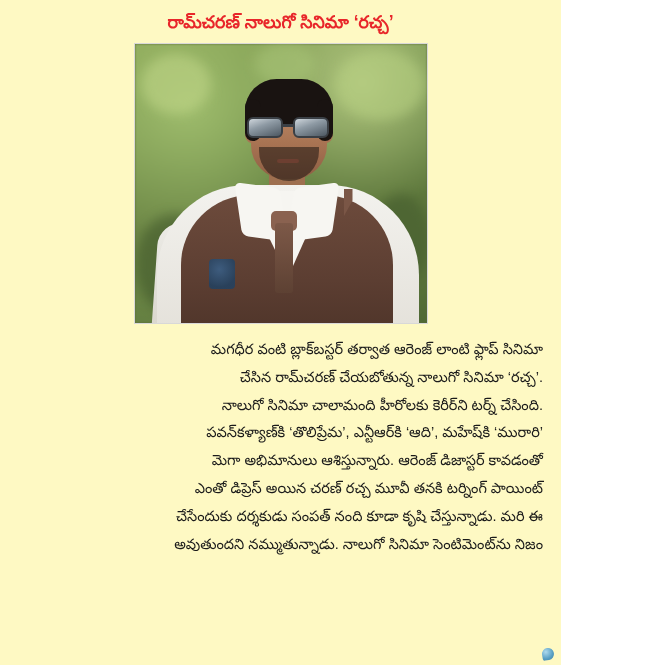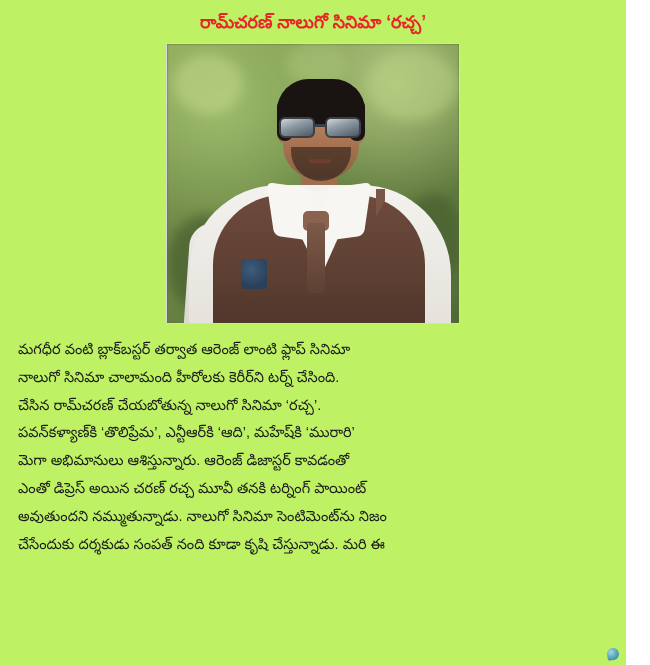--- a/index.html
+++ b/index.html
@@ -8,23 +8,23 @@
   }
   body {
     width: 650px;
     height: 665px;
     background: #ffffff;
     font-family: "Liberation Sans", sans-serif;
     overflow: hidden;
   }
   .page {
     position: relative;
-    width: 626px;
+    width: 561px;
     height: 665px;
-    background: #bef264;
+    background: #fef9c3;
     box-sizing: border-box;
   }
   .headline {
     text-align: center;
     color: #e8262a;
     font-family: "Liberation Sans", sans-serif;
     font-size: 17.5px;
     font-weight: bold;
     letter-spacing: 0px;
     padding-top: 12px;
@@ -210,21 +210,21 @@
     position: absolute;
     top: 150px;
     width: 50px; height: 112px;
     background: linear-gradient(180deg, #ecebe6 0%, #d9d6cd 100%);
   }
   .arm-l { left: 20px; border-radius: 24px 10px 0 0; transform: rotate(4deg); }
   .arm-r { left: 224px; border-radius: 10px 24px 0 0; transform: rotate(-4deg); }
 
   .body-text {
     margin: 12px 18px 0 18px;
-    text-align: left;
+    text-align: right;
     color: #1a1a1a;
     font-family: "Liberation Sans", sans-serif;
     font-size: 14.5px;
     line-height: 1.92;
     letter-spacing: 0px;
   }
   .corner-logo {
     position: absolute;
     right: 5px;
     bottom: 4px;
@@ -280,25 +280,25 @@
       <div class="glasses">
         <div class="lens left"></div>
         <div class="bridge"></div>
         <div class="lens right"></div>
       </div>
     </div>
   </div>
 
   <div class="body-text">
     <div>మగధీర వంటి బ్లాక్‌బస్టర్ తర్వాత ఆరెంజ్ లాంటి ఫ్లాప్ సినిమా</div>
+    <div>చేసిన రామ్‌చరణ్ చేయబోతున్న నాలుగో సినిమా ‘రచ్చ’.</div>
     <div>నాలుగో సినిమా చాలామంది హీరోలకు కెరీర్‌ని టర్న్ చేసింది.</div>
-    <div>చేసిన రామ్‌చరణ్ చేయబోతున్న నాలుగో సినిమా ‘రచ్చ’.</div>
     <div>పవన్‌కళ్యాణ్‌కి ‘తొలిప్రేమ’, ఎన్టీఆర్‌కి ‘ఆది’, మహేష్‌కి ‘మురారి’</div>
     <div>మెగా అభిమానులు ఆశిస్తున్నారు. ఆరెంజ్ డిజాస్టర్ కావడంతో</div>
     <div>ఎంతో డిప్రెస్ అయిన చరణ్ రచ్చ మూవీ తనకి టర్నింగ్ పాయింట్</div>
+    <div>చేసేందుకు దర్శకుడు సంపత్ నంది కూడా కృషి చేస్తున్నాడు. మరి ఈ</div>
     <div>అవుతుందని నమ్ముతున్నాడు. నాలుగో సినిమా సెంటిమెంట్‌ను నిజం</div>
-    <div>చేసేందుకు దర్శకుడు సంపత్ నంది కూడా కృషి చేస్తున్నాడు. మరి ఈ</div>
   </div>
 
   <div class="corner-logo">
     <div class="drop"></div>
   </div>
 </div>
 
 </body></html>

